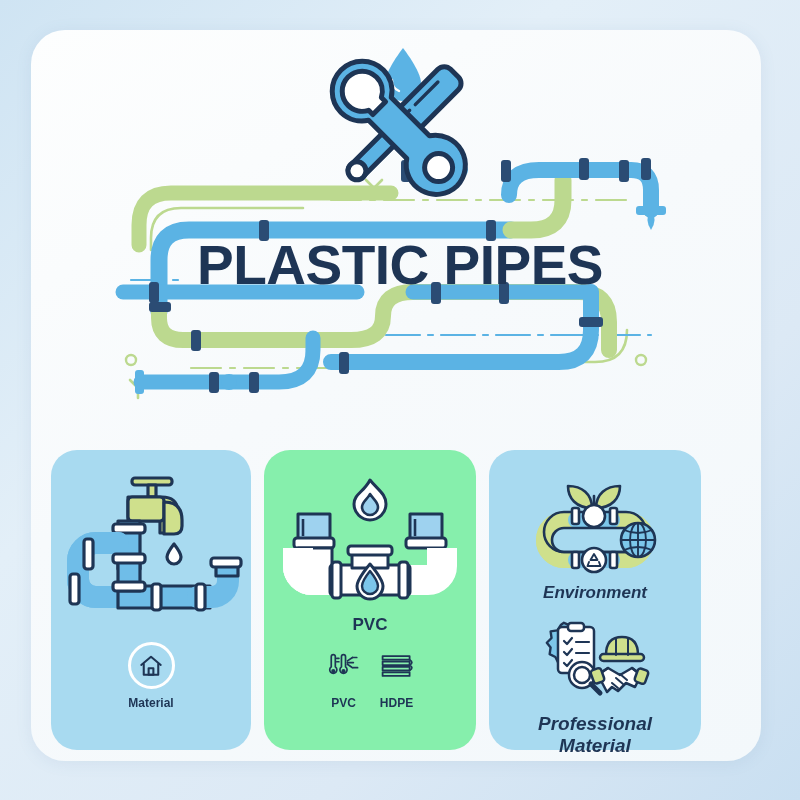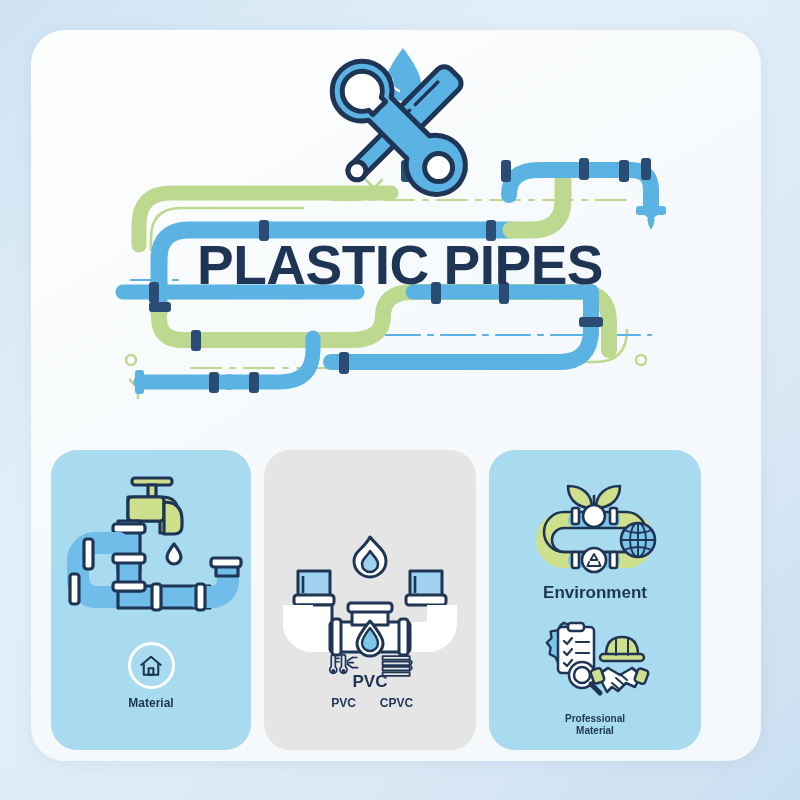--- a/index.html
+++ b/index.html
@@ -42,33 +42,33 @@
     width:700px; height:300px;
     display:flex; gap:13px;
   }
   .card {
     border-radius:26px;
     position:relative;
     display:flex; flex-direction:column; align-items:center;
     padding-top:16px;
   }
   .card-a { width:200px; background:#a8daf0; }
-  .card-b { width:212px; background:#e5e5e5;justify-content:center; }
-  .card-c { width:212px; background:#a8daf0; }
+  .card-b { width:212px; background:#86efac; }
+  .card-c { width:212px; background:#a8daf0;font-style:italic; }
 
   .illus { display:block; }
 
   .cap {
     color:#1e3555;
     font-weight:bold;
     text-align:center;
     line-height:1.18;
   }
   .cap-lg { font-size:17px; }
-  .cap-md { font-size:10px; }
+  .cap-md { font-size:19px; }
 
   
   .trio {
     display:flex; justify-content:center; align-items:flex-start;
     width:100%;
     position:absolute; bottom:40px; left:0;
   }
   .trio-item { display:flex; flex-direction:column; align-items:center; }
   .ring {
     width:47px; height:47px; border-radius:50%;
@@ -309,21 +309,21 @@
             <svg width="36" height="28" viewBox="0 0 40 30">
               <g fill="none" stroke="#1e3555" stroke-width="2" stroke-linecap="round" stroke-linejoin="round">
                 <path d="M4 4 h30 M4 4 v4 h30 v-4"></path>
                 <path d="M4 10 h30 M4 10 v4 h30 v-4"></path>
                 <path d="M4 16 h30 M4 16 v4 h30 v-4"></path>
                 <path d="M4 22 h30 M4 22 v4 h30 v-4"></path>
                 <path d="M34 8 q5 3 0 6 M34 14 q5 3 0 6"></path>
               </g>
             </svg>
           </div>
-          <div class="trio-label">CPVC</div>
+          <div class="trio-label">HDPE</div>
         </div>
       </div>
     </div>
 
     <div class="card card-c">
       <div class="stack-item" style="margin-top:8px;">
         <svg width="130" height="105" viewBox="0 0 130 105">
           <g stroke="#1e3555" stroke-width="2.6" stroke-linejoin="round" stroke-linecap="round">
 
             <path d="M62 34 C46 34 38 24 38 12 C52 12 62 20 62 34z" fill="#cfe08c"></path>

